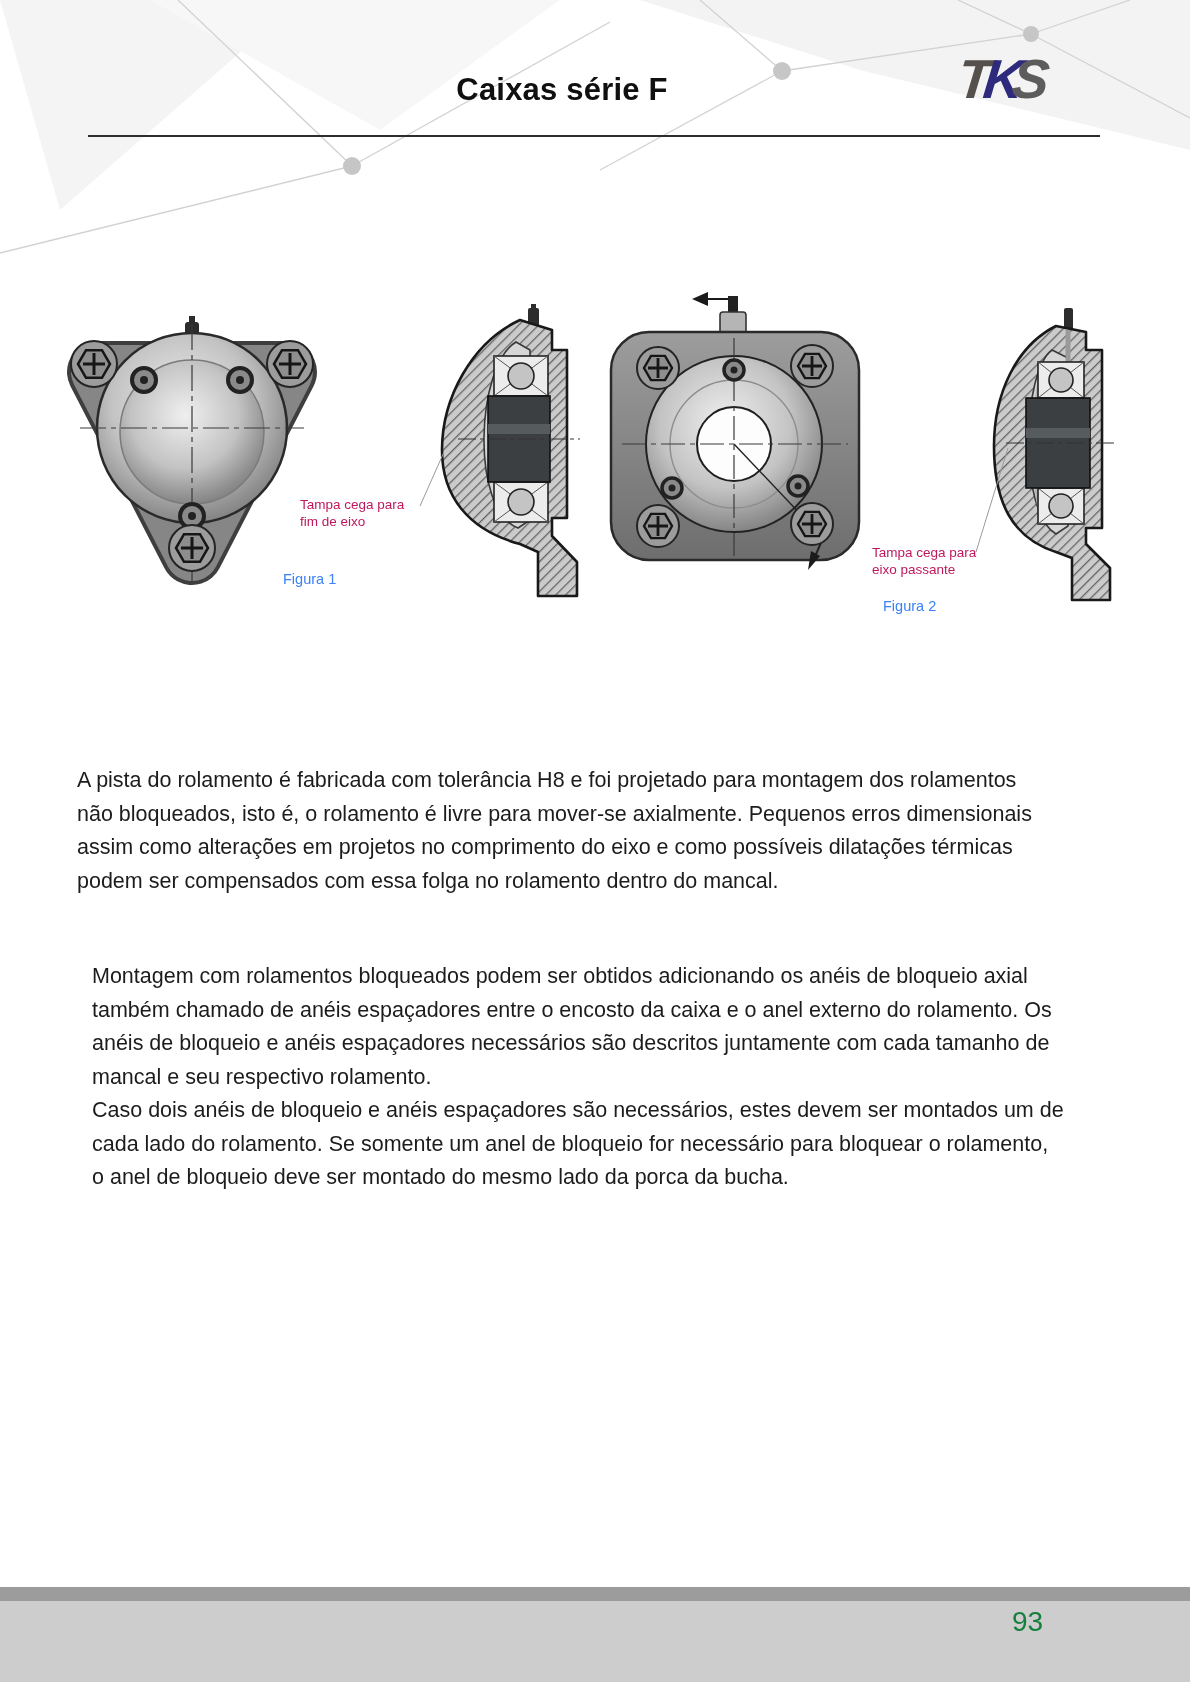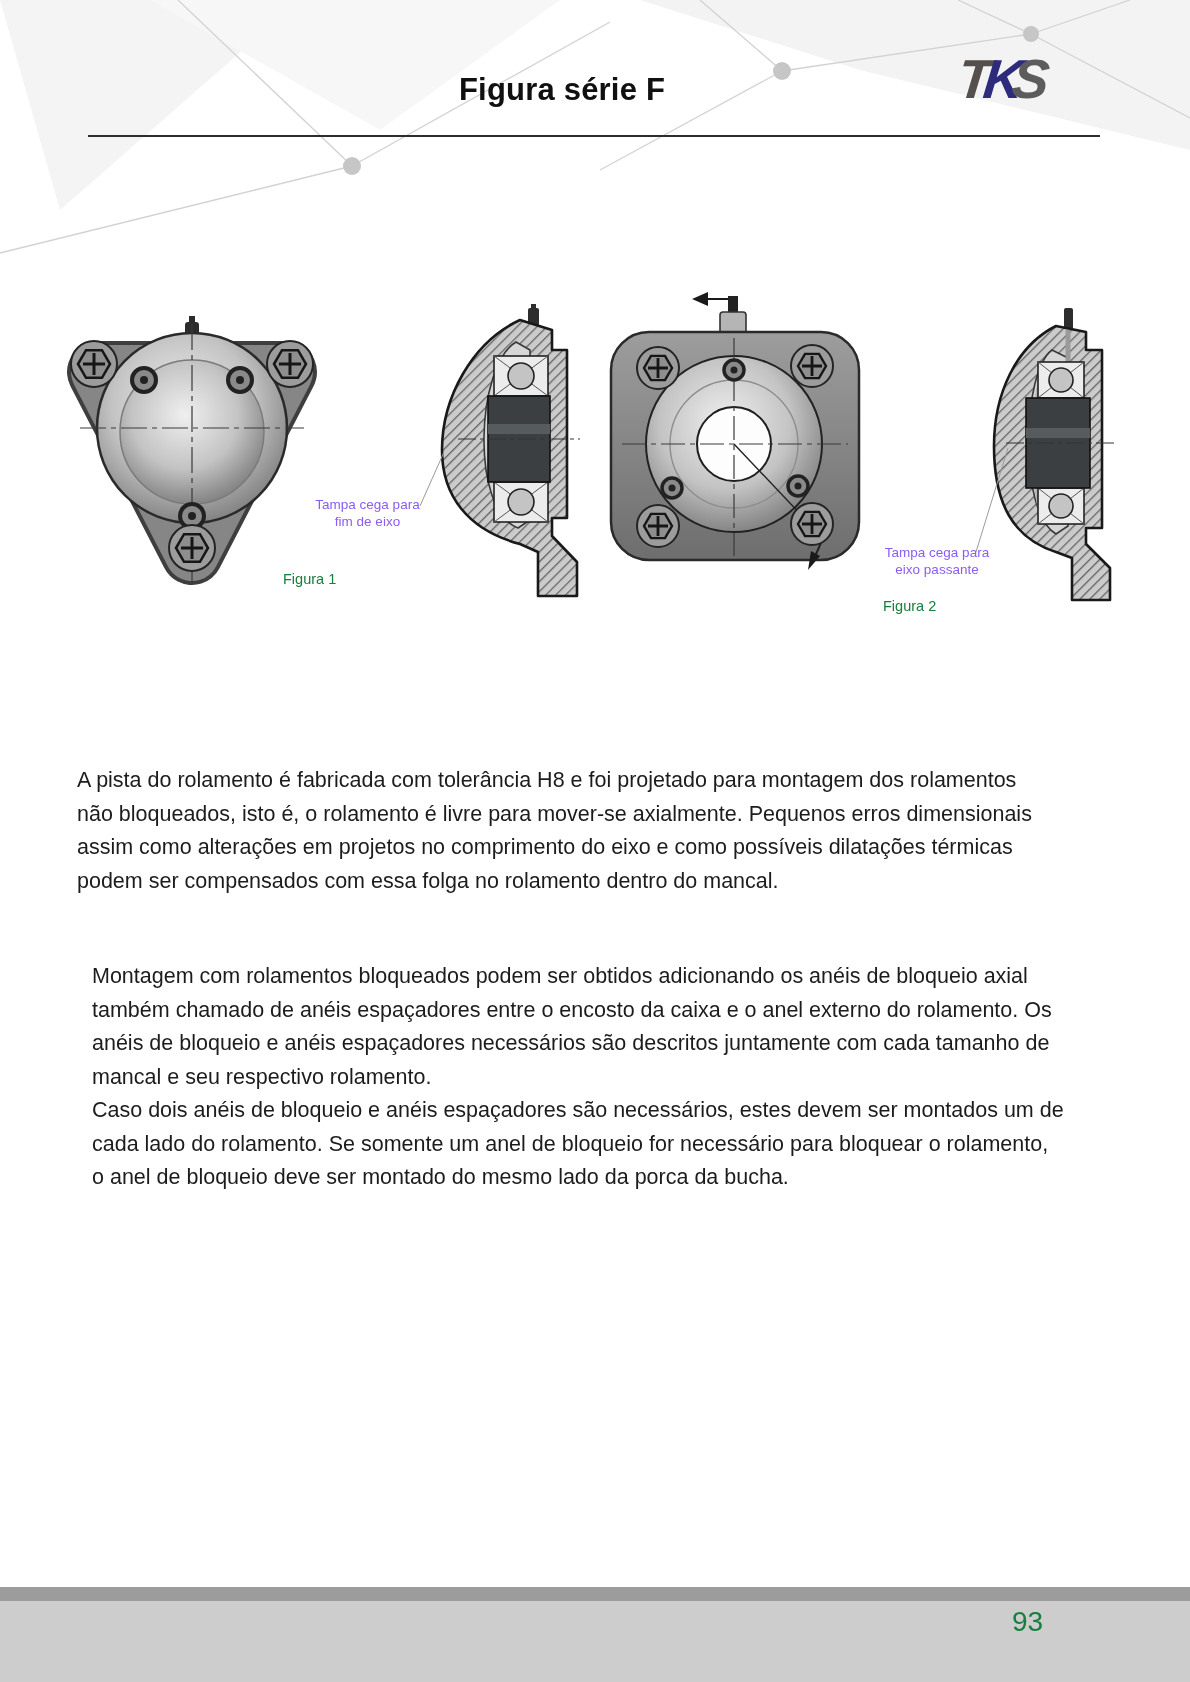--- a/index.html
+++ b/index.html
@@ -11,23 +11,23 @@
          font-size:31px;font-weight:700;color:#101010;letter-spacing:.2px;z-index:2}
   .logo{position:absolute;top:52px;left:958px;z-index:2;font-weight:800;font-style:italic;
         font-size:55px;letter-spacing:-6px;transform:skewX(-6deg);line-height:1}
   .logo span{display:inline-block}
   .logo .lt{color:#55504c}
   .logo .lk{color:#2e2b7d;margin-left:-2px}
   .logo .ls{color:#5c5c5c;margin-left:-5px}
   .rule{position:absolute;top:135px;left:88px;width:1012px;height:2px;background:#2d2d2d;z-index:2}
   .fig{position:absolute;z-index:1}
   .overlay{position:absolute;left:0;top:0;z-index:1;pointer-events:none}
-  .ann{position:absolute;font-size:13.5px;line-height:16.5px;color:#8b5cf6;text-align:center;
+  .ann{position:absolute;font-size:13.5px;line-height:16.5px;color:#be185d;text-align:left;
        white-space:pre-line;z-index:2}
-  .cap{position:absolute;font-size:14.5px;color:#15803d;z-index:2}
+  .cap{position:absolute;font-size:14.5px;color:#3b82f6;z-index:2}
   .para{position:absolute;font-size:21.5px;line-height:33.5px;color:#1c1c1c;white-space:pre-line;z-index:2}
   .footer-bar{position:absolute;left:0;top:1587px;width:1190px;height:14px;background:#9c9c9c;z-index:2}
   .footer{position:absolute;left:0;top:1601px;width:1190px;height:81px;background:#cdcdcd;z-index:2}
   .pageno{position:absolute;top:1606px;left:1012px;font-size:28px;color:#15803d;z-index:3}
 </style>
 </head>
 <body>
 
 <div class="page">
 
@@ -46,21 +46,21 @@
       <path d="M1031,34 L1130,0"></path>
       <path d="M782,71 L600,170"></path>
     </g>
     <g fill="#c6c6c6">
       <circle cx="352" cy="166" r="9"></circle>
       <circle cx="782" cy="71" r="9"></circle>
       <circle cx="1031" cy="34" r="8"></circle>
     </g>
   </svg>
 
-  <div class="title">Figura série F</div>
+  <div class="title">Caixas série F</div>
   <div class="logo">
     <span class="lt">T</span><span class="lk">K</span><span class="ls">S</span>
   </div>
   <div class="rule"></div>
 
   <svg class="fig" style="left:46px;top:316px" width="292" height="272" viewBox="0 0 292 272">
     <defs>
       <radialGradient id="domeA" cx="45%" cy="38%" r="68%">
         <stop offset="0%" stop-color="#efefef"></stop>
         <stop offset="55%" stop-color="#c3c3c3"></stop>

